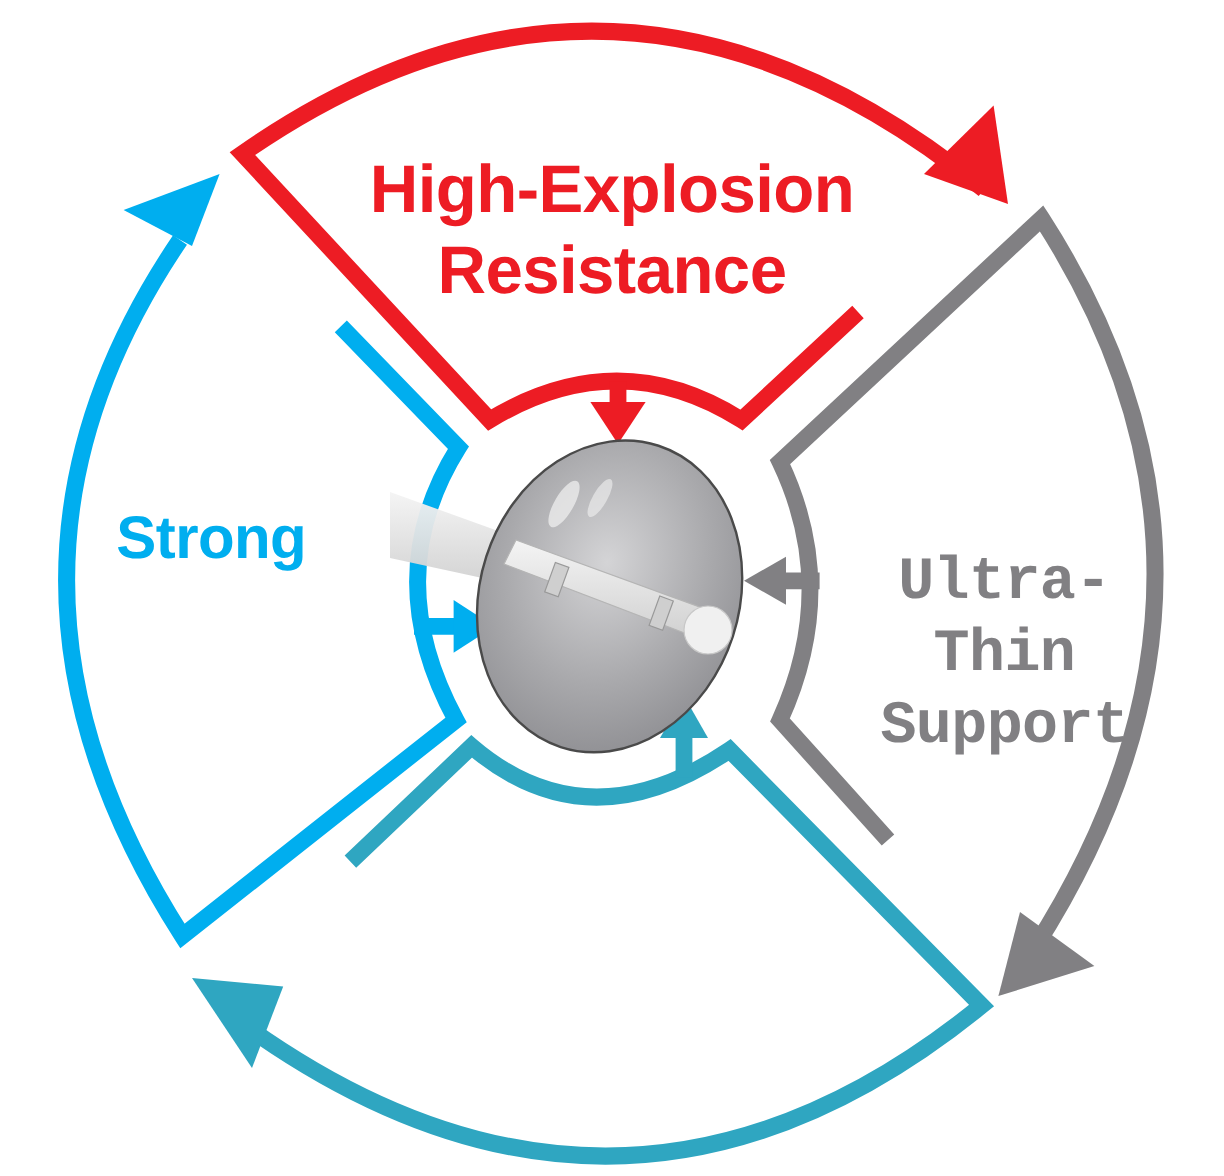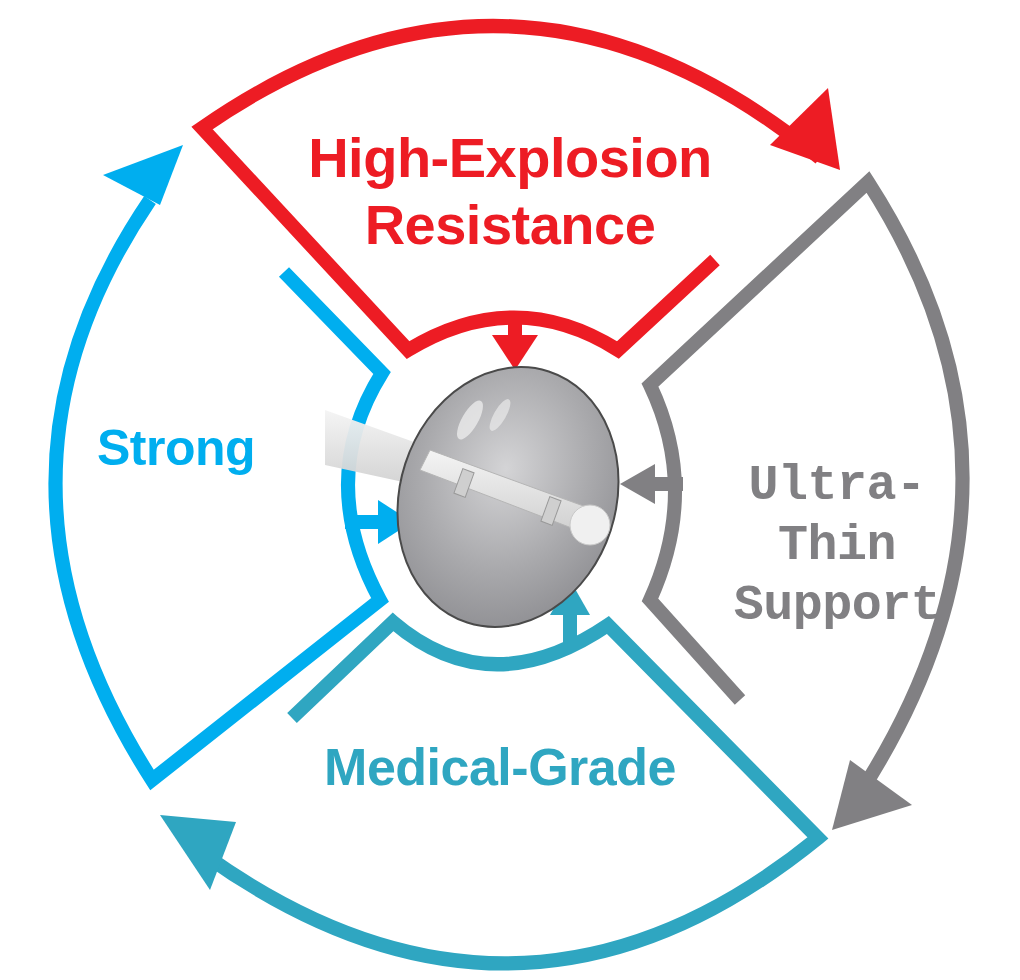--- a/index.html
+++ b/index.html
@@ -69,17 +69,16 @@
 
 <div class="lbl" id="lbl-top" style="color:#ed1c24;">
   <div>High-Explosion</div>
   <div>Resistance</div>
 </div>
 <div class="lbl" id="lbl-right" style="color:#818083;font-family:Liberation Mono, monospace;">
   <div>Ultra-Thin</div>
   <div>Support</div>
 </div>
 <div class="lbl" id="lbl-bottom" style="color:#2fa6c1;">
-  <div>Medical-Grade</div>
 </div>
 <div class="lbl" id="lbl-left" style="color:#00aeef;">
   <div>Strong</div>
 </div>
 
 </body></html>

